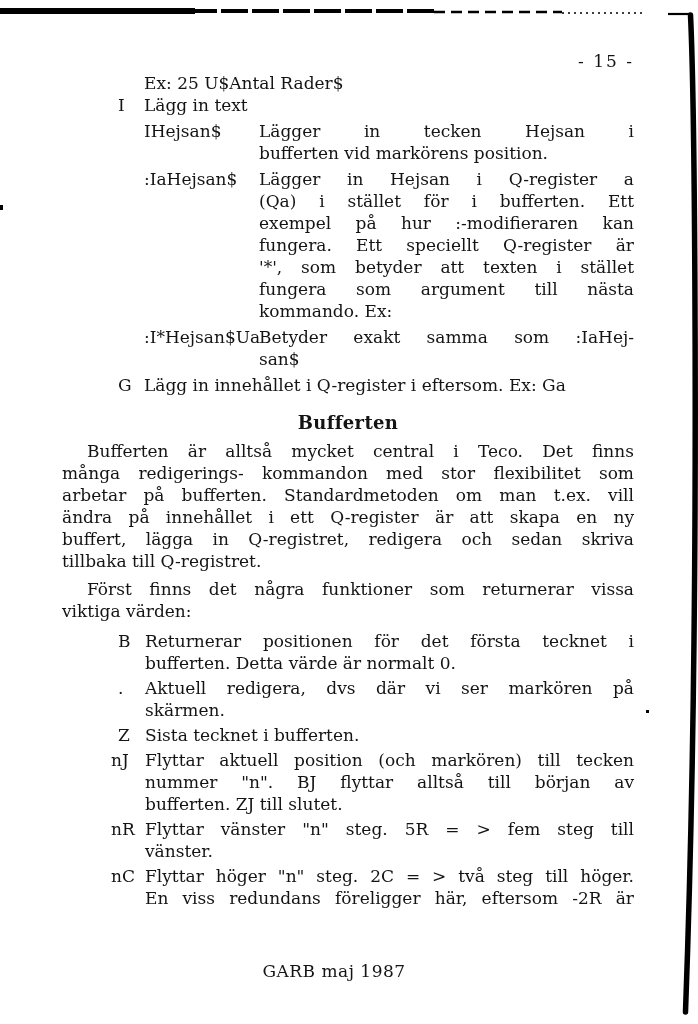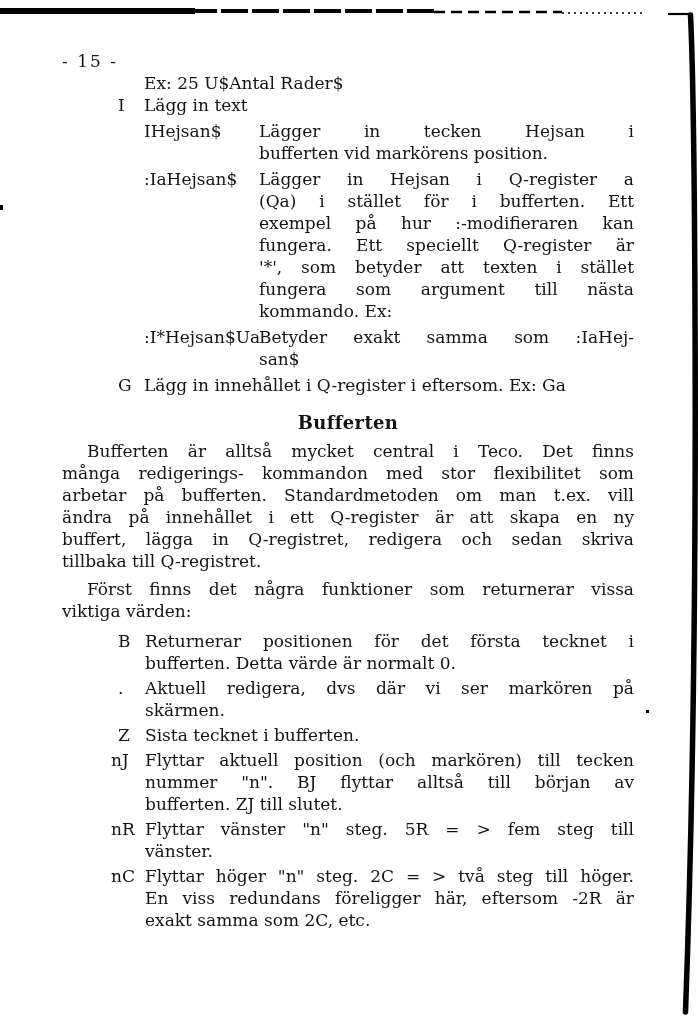--- a/index.html
+++ b/index.html
@@ -16,21 +16,21 @@
   .page{
     position:relative;
     width:698px;height:1024px;
     box-sizing:border-box;
     padding:50px 64px 0 62px;
   }
   .artifacts{
     position:absolute;inset:0;z-index:5;pointer-events:none;
   }
   .pagenum{
-    text-align:left;
+    text-align:right;
     letter-spacing:2px;
   }
   .exline{
     margin-left:82px;
   }
   
   .cmdtable{margin-left:56px;}
   .cmdrow{
     display:grid;
     grid-template-columns:26px 115px 1fr;
@@ -187,19 +187,19 @@
       <div>
           <div class="line j">Flyttar vänster "n" steg. 5R = &gt; fem steg till</div>
           <div class="line">vänster.</div>
         </div>
     </div>
     <div class="bufrow">
       <div class="key">nC</div>
       <div>
           <div class="line j">Flyttar höger "n" steg. 2C = &gt; två steg till höger.</div>
           <div class="line j">En viss redundans föreligger här, eftersom -2R är</div>
-          <div class="line">exakt samma som 2C, etc.</div>
         </div>
     </div>
   </div>
 
+  <div class="footer">GARB maj 1987</div>
 
 </div>
 
 </body></html>

